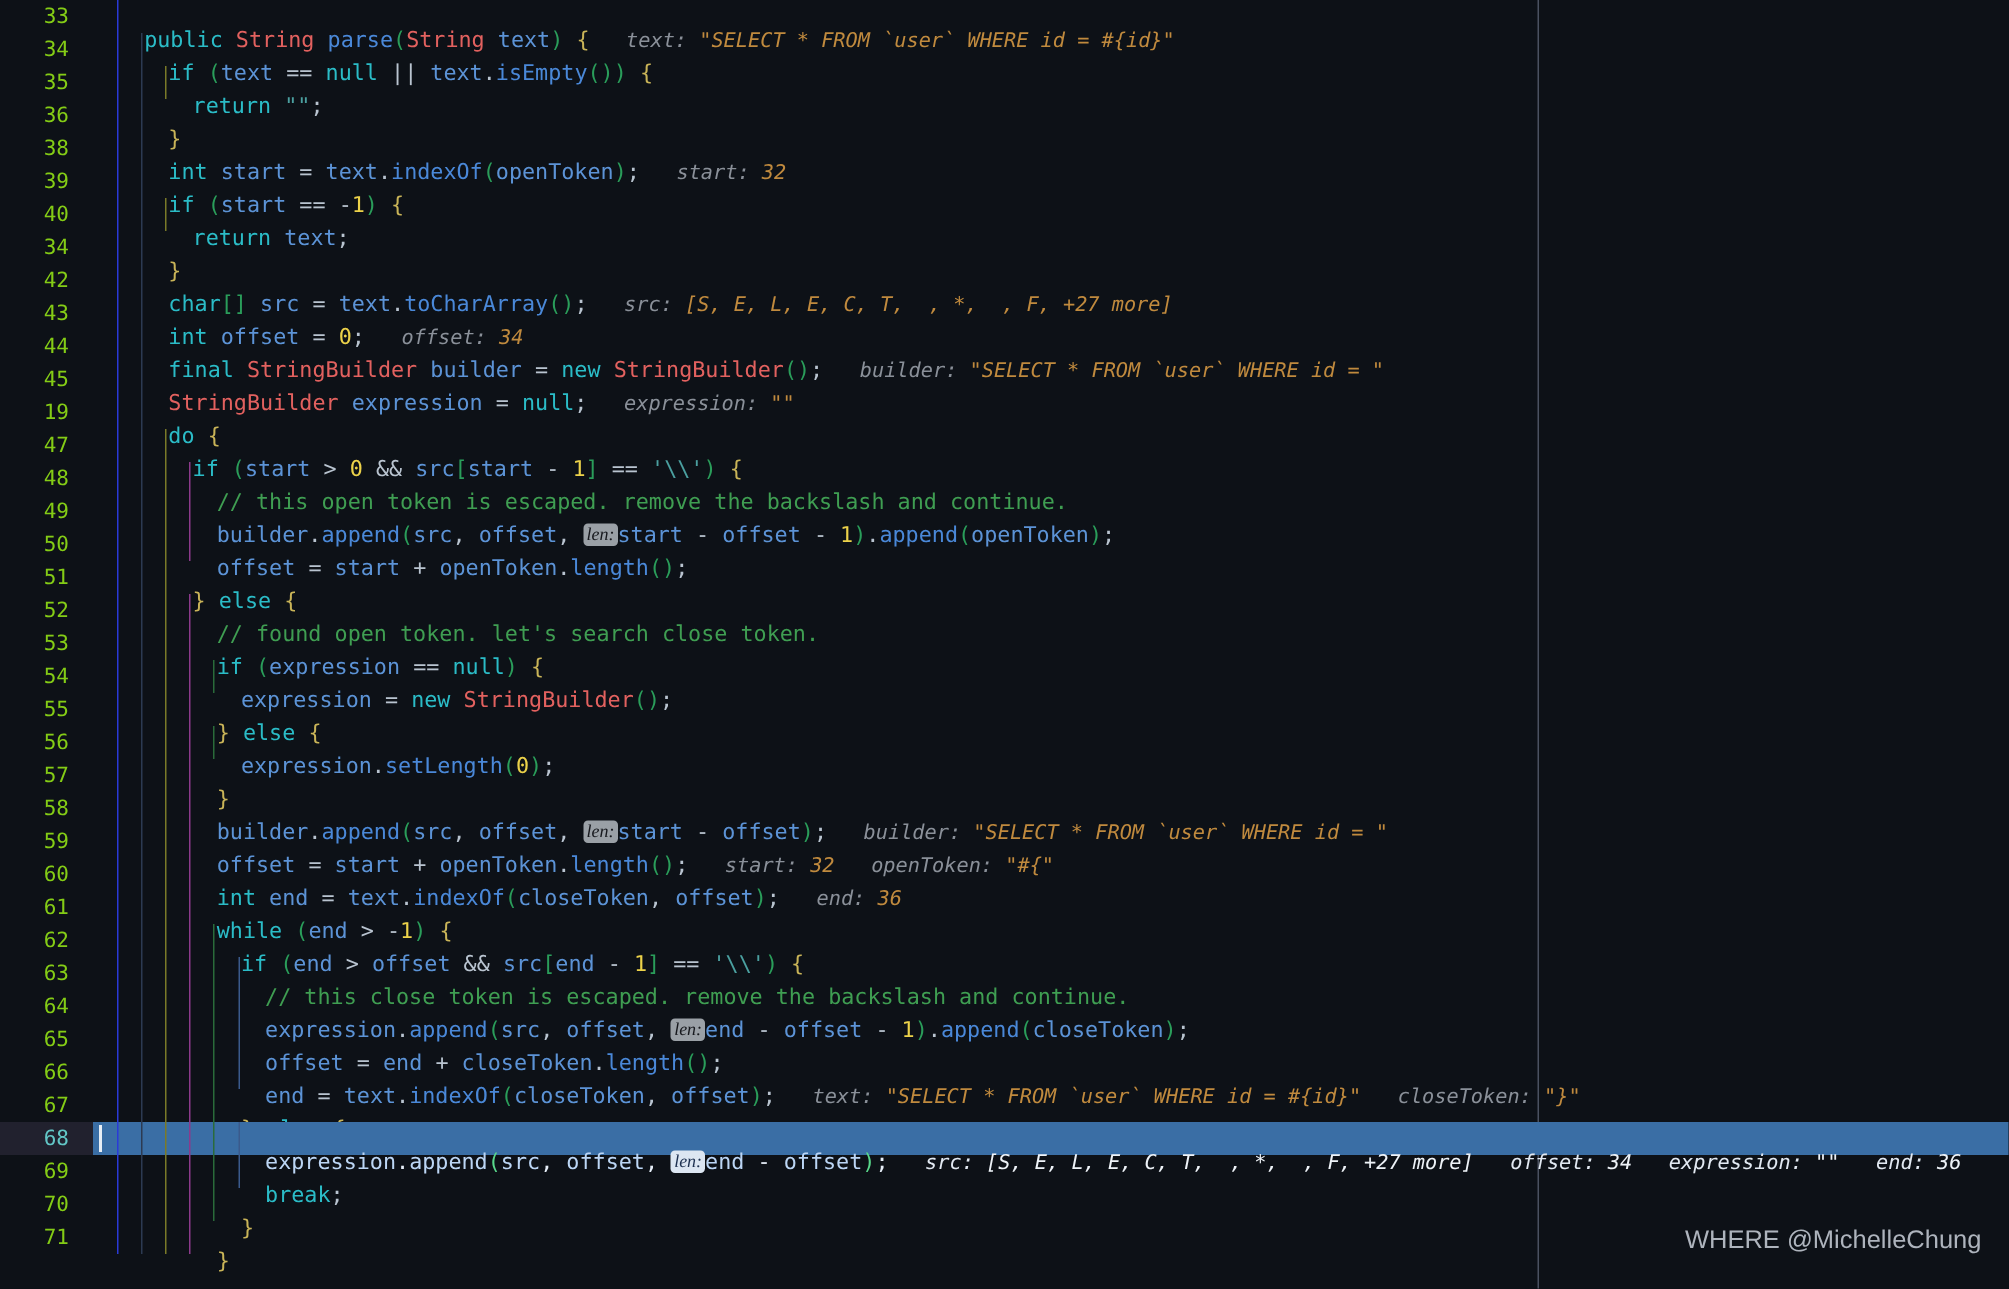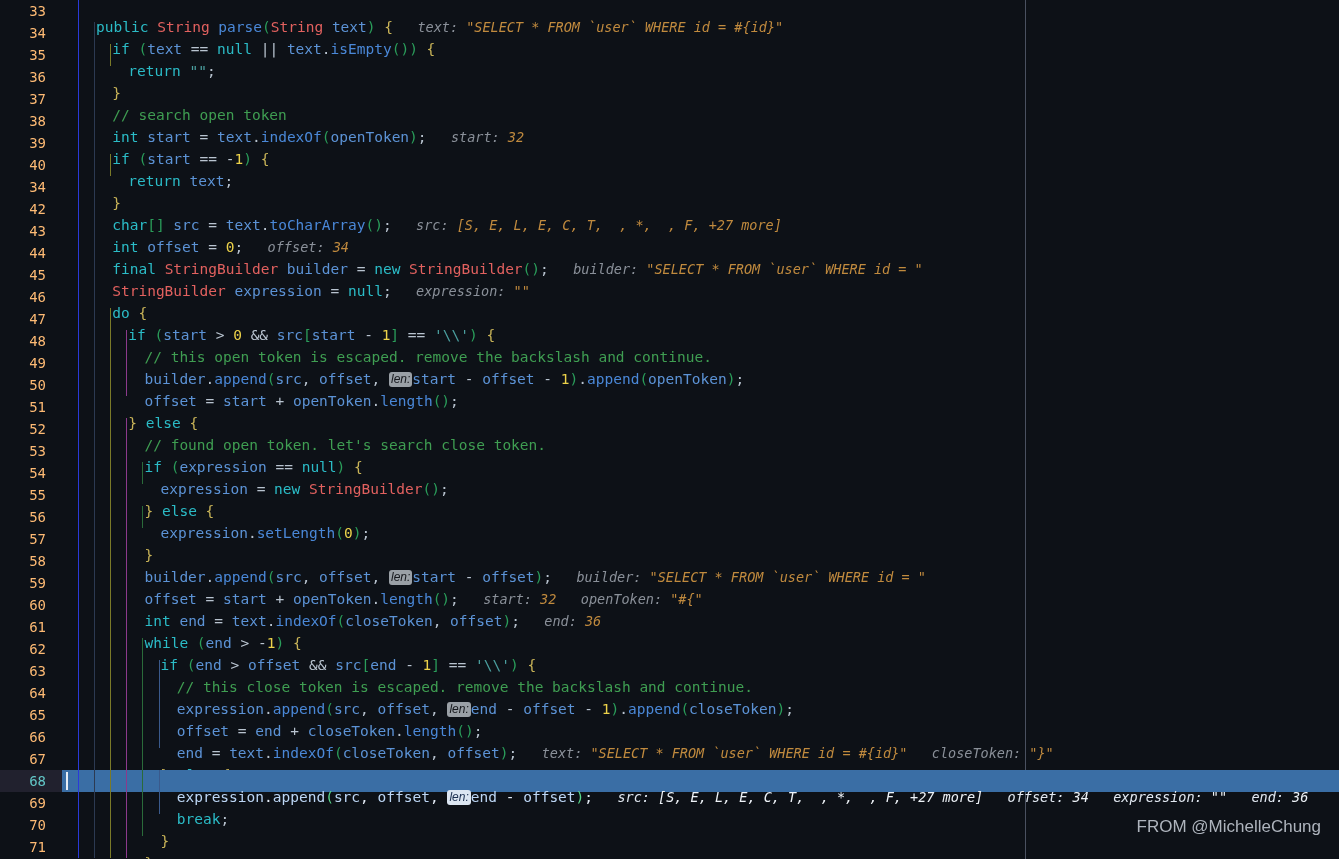--- a/index.html
+++ b/index.html
@@ -42,21 +42,21 @@
     background: #3a6ea5;
     z-index: 0;
   }
 
   .gutter {
     position: absolute;
     left: 0; top: 0;
     width: 62px; height: 22px;
     text-align: right;
     padding-right: 16px;
-    color: #fdba74;
+    color: #84cc16;
     font-size: 14px;
     line-height: 22px;
     font-family: "DejaVu Sans Mono", monospace;
     z-index: 2;
   }
   .row.current .gutter { color: #62c6c6; }
 
   .code {
     position: absolute;
     left: 80px; top: 16px;
@@ -114,21 +114,21 @@
   .hint {
     background: #9aa0a6;
     color: #16181d;
     font-size: 12px;
     font-style: italic;
     border-radius: 3px;
     padding: 0 2px;
     line-height: 15px;
     display: inline-block;
     vertical-align: 1px;
-    font-family: Liberation Sans, sans-serif;
+    font-family: Liberation Serif, serif;
   }
   .row.current .hint {
     background: #dce6f2;
     color: #1d3050;
   }
 
   
   .row.current .code .meth,
   .row.current .code .var { color: #bcd6f5; }
   .row.current .code .punc,
@@ -149,30 +149,29 @@
 </head>
 <body>
 
 <div id="editor">
   <div class="margin-guide"></div>
   <div id="rows">
       <div class="row"><div class="gutter">33</div><div class="guide" style="left: 78px; top: 0px; height: 22px; background: rgb(42, 58, 216);"></div><div class="code" style="left: 96.12px;"><span class="key">public</span><span class="op"> </span><span class="type">String</span><span class="op"> </span><span class="meth">parse</span><span class="paren">(</span><span class="type">String</span><span class="op"> </span><span class="var">text</span><span class="paren">)</span><span class="op"> </span><span class="brace">{</span><span class="dbg">   text: </span><span class="dbgv">"SELECT * FROM `user` WHERE id = #{id}"</span></div></div>
       <div class="row"><div class="gutter">34</div><div class="guide" style="left: 78px; top: 0px; height: 22px; background: rgb(42, 58, 216);"></div><div class="guide" style="left: 94.12px; top: 0px; height: 22px; background: rgb(44, 58, 82);"></div><div class="code" style="left: 112.24px;"><span class="key">if</span><span class="op"> </span><span class="paren">(</span><span class="var">text</span><span class="op"> </span><span class="op">=</span><span class="op">=</span><span class="op"> </span><span class="key">null</span><span class="op"> </span><span class="op">|</span><span class="op">|</span><span class="op"> </span><span class="var">text</span><span class="op">.</span><span class="meth">isEmpty</span><span class="paren">(</span><span class="paren">)</span><span class="paren">)</span><span class="op"> </span><span class="brace">{</span></div></div>
       <div class="row"><div class="gutter">35</div><div class="guide" style="left: 78px; top: 0px; height: 22px; background: rgb(42, 58, 216);"></div><div class="guide" style="left: 94.12px; top: 0px; height: 22px; background: rgb(44, 58, 82);"></div><div class="guide" style="left: 110.24px; top: 0px; height: 22px; background: rgb(122, 122, 40);"></div><div class="code" style="left: 128.36px;"><span class="key">return</span><span class="op"> </span><span class="str">""</span><span class="op">;</span></div></div>
       <div class="row"><div class="gutter">36</div><div class="guide" style="left: 78px; top: 0px; height: 22px; background: rgb(42, 58, 216);"></div><div class="guide" style="left: 94.12px; top: 0px; height: 22px; background: rgb(44, 58, 82);"></div><div class="code" style="left: 112.24px;"><span class="brace">}</span></div></div>
-      <div class="row"><div class="gutter">37</div><div class="guide" style="left: 78px; top: 0px; height: 22px; background: rgb(42, 58, 216);"></div><div class="guide" style="left: 94.12px; top: 0px; height: 22px; background: rgb(44, 58, 82);"></div><div class="code" style="left: 112.24px;"><span class="cmt">// search open token</span></div></div>
       <div class="row"><div class="gutter">38</div><div class="guide" style="left: 78px; top: 0px; height: 22px; background: rgb(42, 58, 216);"></div><div class="guide" style="left: 94.12px; top: 0px; height: 22px; background: rgb(44, 58, 82);"></div><div class="code" style="left: 112.24px;"><span class="key">int</span><span class="op"> </span><span class="var">start</span><span class="op"> </span><span class="op">=</span><span class="op"> </span><span class="var">text</span><span class="op">.</span><span class="meth">indexOf</span><span class="paren">(</span><span class="var">openToken</span><span class="paren">)</span><span class="op">;</span><span class="dbg">   start: </span><span class="dbgv">32</span></div></div>
       <div class="row"><div class="gutter">39</div><div class="guide" style="left: 78px; top: 0px; height: 22px; background: rgb(42, 58, 216);"></div><div class="guide" style="left: 94.12px; top: 0px; height: 22px; background: rgb(44, 58, 82);"></div><div class="code" style="left: 112.24px;"><span class="key">if</span><span class="op"> </span><span class="paren">(</span><span class="var">start</span><span class="op"> </span><span class="op">=</span><span class="op">=</span><span class="op"> </span><span class="op">-</span><span class="num">1</span><span class="paren">)</span><span class="op"> </span><span class="brace">{</span></div></div>
       <div class="row"><div class="gutter">40</div><div class="guide" style="left: 78px; top: 0px; height: 22px; background: rgb(42, 58, 216);"></div><div class="guide" style="left: 94.12px; top: 0px; height: 22px; background: rgb(44, 58, 82);"></div><div class="guide" style="left: 110.24px; top: 0px; height: 22px; background: rgb(122, 122, 40);"></div><div class="code" style="left: 128.36px;"><span class="key">return</span><span class="op"> </span><span class="var">text</span><span class="op">;</span></div></div>
       <div class="row"><div class="gutter">34</div><div class="guide" style="left: 78px; top: 0px; height: 22px; background: rgb(42, 58, 216);"></div><div class="guide" style="left: 94.12px; top: 0px; height: 22px; background: rgb(44, 58, 82);"></div><div class="code" style="left: 112.24px;"><span class="brace">}</span></div></div>
       <div class="row"><div class="gutter">42</div><div class="guide" style="left: 78px; top: 0px; height: 22px; background: rgb(42, 58, 216);"></div><div class="guide" style="left: 94.12px; top: 0px; height: 22px; background: rgb(44, 58, 82);"></div><div class="code" style="left: 112.24px;"><span class="key">char</span><span class="brack">[</span><span class="brack">]</span><span class="op"> </span><span class="var">src</span><span class="op"> </span><span class="op">=</span><span class="op"> </span><span class="var">text</span><span class="op">.</span><span class="meth">toCharArray</span><span class="paren">(</span><span class="paren">)</span><span class="op">;</span><span class="dbg">   src: </span><span class="dbgv">[S, E, L, E, C, T,  , *,  , F, +27 more]</span></div></div>
       <div class="row"><div class="gutter">43</div><div class="guide" style="left: 78px; top: 0px; height: 22px; background: rgb(42, 58, 216);"></div><div class="guide" style="left: 94.12px; top: 0px; height: 22px; background: rgb(44, 58, 82);"></div><div class="code" style="left: 112.24px;"><span class="key">int</span><span class="op"> </span><span class="var">offset</span><span class="op"> </span><span class="op">=</span><span class="op"> </span><span class="num">0</span><span class="op">;</span><span class="dbg">   offset: </span><span class="dbgv">34</span></div></div>
       <div class="row"><div class="gutter">44</div><div class="guide" style="left: 78px; top: 0px; height: 22px; background: rgb(42, 58, 216);"></div><div class="guide" style="left: 94.12px; top: 0px; height: 22px; background: rgb(44, 58, 82);"></div><div class="code" style="left: 112.24px;"><span class="key">final</span><span class="op"> </span><span class="type">StringBuilder</span><span class="op"> </span><span class="var">builder</span><span class="op"> </span><span class="op">=</span><span class="op"> </span><span class="key">new</span><span class="op"> </span><span class="type">StringBuilder</span><span class="paren">(</span><span class="paren">)</span><span class="op">;</span><span class="dbg">   builder: </span><span class="dbgv">"SELECT * FROM `user` WHERE id = "</span></div></div>
       <div class="row"><div class="gutter">45</div><div class="guide" style="left: 78px; top: 0px; height: 22px; background: rgb(42, 58, 216);"></div><div class="guide" style="left: 94.12px; top: 0px; height: 22px; background: rgb(44, 58, 82);"></div><div class="code" style="left: 112.24px;"><span class="type">StringBuilder</span><span class="op"> </span><span class="var">expression</span><span class="op"> </span><span class="op">=</span><span class="op"> </span><span class="key">null</span><span class="op">;</span><span class="dbg">   expression: </span><span class="dbgv">""</span></div></div>
-      <div class="row"><div class="gutter">46</div><div class="guide" style="left: 78px; top: 0px; height: 22px; background: rgb(42, 58, 216);"></div><div class="guide" style="left: 94.12px; top: 0px; height: 22px; background: rgb(44, 58, 82);"></div><div class="code" style="left: 112.24px;"><span class="key">do</span><span class="op"> </span><span class="brace">{</span></div></div>
+      <div class="row"><div class="gutter">19</div><div class="guide" style="left: 78px; top: 0px; height: 22px; background: rgb(42, 58, 216);"></div><div class="guide" style="left: 94.12px; top: 0px; height: 22px; background: rgb(44, 58, 82);"></div><div class="code" style="left: 112.24px;"><span class="key">do</span><span class="op"> </span><span class="brace">{</span></div></div>
       <div class="row"><div class="gutter">47</div><div class="guide" style="left: 78px; top: 0px; height: 22px; background: rgb(42, 58, 216);"></div><div class="guide" style="left: 94.12px; top: 0px; height: 22px; background: rgb(44, 58, 82);"></div><div class="guide" style="left: 110.24px; top: 0px; height: 22px; background: rgb(122, 122, 40);"></div><div class="code" style="left: 128.36px;"><span class="key">if</span><span class="op"> </span><span class="paren">(</span><span class="var">start</span><span class="op"> </span><span class="op">&gt;</span><span class="op"> </span><span class="num">0</span><span class="op"> </span><span class="op">&amp;</span><span class="op">&amp;</span><span class="op"> </span><span class="var">src</span><span class="brack">[</span><span class="var">start</span><span class="op"> </span><span class="op">-</span><span class="op"> </span><span class="num">1</span><span class="brack">]</span><span class="op"> </span><span class="op">=</span><span class="op">=</span><span class="op"> </span><span class="str">'\\'</span><span class="paren">)</span><span class="op"> </span><span class="brace">{</span></div></div>
       <div class="row"><div class="gutter">48</div><div class="guide" style="left: 78px; top: 0px; height: 22px; background: rgb(42, 58, 216);"></div><div class="guide" style="left: 94.12px; top: 0px; height: 22px; background: rgb(44, 58, 82);"></div><div class="guide" style="left: 110.24px; top: 0px; height: 22px; background: rgb(122, 122, 40);"></div><div class="guide" style="left: 126.36px; top: 0px; height: 22px; background: rgb(140, 58, 140);"></div><div class="code" style="left: 144.48px;"><span class="cmt">// this open token is escaped. remove the backslash and continue.</span></div></div>
       <div class="row"><div class="gutter">49</div><div class="guide" style="left: 78px; top: 0px; height: 22px; background: rgb(42, 58, 216);"></div><div class="guide" style="left: 94.12px; top: 0px; height: 22px; background: rgb(44, 58, 82);"></div><div class="guide" style="left: 110.24px; top: 0px; height: 22px; background: rgb(122, 122, 40);"></div><div class="guide" style="left: 126.36px; top: 0px; height: 22px; background: rgb(140, 58, 140);"></div><div class="code" style="left: 144.48px;"><span class="var">builder</span><span class="op">.</span><span class="meth">append</span><span class="paren">(</span><span class="var">src</span><span class="op">,</span><span class="op"> </span><span class="var">offset</span><span class="op">,</span><span class="op"> </span><span class="hint">len:</span><span class="var">start</span><span class="op"> </span><span class="op">-</span><span class="op"> </span><span class="var">offset</span><span class="op"> </span><span class="op">-</span><span class="op"> </span><span class="num">1</span><span class="paren">)</span><span class="op">.</span><span class="meth">append</span><span class="paren">(</span><span class="var">openToken</span><span class="paren">)</span><span class="op">;</span></div></div>
       <div class="row"><div class="gutter">50</div><div class="guide" style="left: 78px; top: 0px; height: 22px; background: rgb(42, 58, 216);"></div><div class="guide" style="left: 94.12px; top: 0px; height: 22px; background: rgb(44, 58, 82);"></div><div class="guide" style="left: 110.24px; top: 0px; height: 22px; background: rgb(122, 122, 40);"></div><div class="guide" style="left: 126.36px; top: 0px; height: 22px; background: rgb(140, 58, 140);"></div><div class="code" style="left: 144.48px;"><span class="var">offset</span><span class="op"> </span><span class="op">=</span><span class="op"> </span><span class="var">start</span><span class="op"> </span><span class="op">+</span><span class="op"> </span><span class="var">openToken</span><span class="op">.</span><span class="meth">length</span><span class="paren">(</span><span class="paren">)</span><span class="op">;</span></div></div>
       <div class="row"><div class="gutter">51</div><div class="guide" style="left: 78px; top: 0px; height: 22px; background: rgb(42, 58, 216);"></div><div class="guide" style="left: 94.12px; top: 0px; height: 22px; background: rgb(44, 58, 82);"></div><div class="guide" style="left: 110.24px; top: 0px; height: 22px; background: rgb(122, 122, 40);"></div><div class="code" style="left: 128.36px;"><span class="brace">}</span><span class="op"> </span><span class="key">else</span><span class="op"> </span><span class="brace">{</span></div></div>
       <div class="row"><div class="gutter">52</div><div class="guide" style="left: 78px; top: 0px; height: 22px; background: rgb(42, 58, 216);"></div><div class="guide" style="left: 94.12px; top: 0px; height: 22px; background: rgb(44, 58, 82);"></div><div class="guide" style="left: 110.24px; top: 0px; height: 22px; background: rgb(122, 122, 40);"></div><div class="guide" style="left: 126.36px; top: 0px; height: 22px; background: rgb(140, 58, 140);"></div><div class="code" style="left: 144.48px;"><span class="cmt">// found open token. let's search close token.</span></div></div>
       <div class="row"><div class="gutter">53</div><div class="guide" style="left: 78px; top: 0px; height: 22px; background: rgb(42, 58, 216);"></div><div class="guide" style="left: 94.12px; top: 0px; height: 22px; background: rgb(44, 58, 82);"></div><div class="guide" style="left: 110.24px; top: 0px; height: 22px; background: rgb(122, 122, 40);"></div><div class="guide" style="left: 126.36px; top: 0px; height: 22px; background: rgb(140, 58, 140);"></div><div class="code" style="left: 144.48px;"><span class="key">if</span><span class="op"> </span><span class="paren">(</span><span class="var">expression</span><span class="op"> </span><span class="op">=</span><span class="op">=</span><span class="op"> </span><span class="key">null</span><span class="paren">)</span><span class="op"> </span><span class="brace">{</span></div></div>
       <div class="row"><div class="gutter">54</div><div class="guide" style="left: 78px; top: 0px; height: 22px; background: rgb(42, 58, 216);"></div><div class="guide" style="left: 94.12px; top: 0px; height: 22px; background: rgb(44, 58, 82);"></div><div class="guide" style="left: 110.24px; top: 0px; height: 22px; background: rgb(122, 122, 40);"></div><div class="guide" style="left: 126.36px; top: 0px; height: 22px; background: rgb(140, 58, 140);"></div><div class="guide" style="left: 142.48px; top: 0px; height: 22px; background: rgb(42, 107, 58);"></div><div class="code" style="left: 160.6px;"><span class="var">expression</span><span class="op"> </span><span class="op">=</span><span class="op"> </span><span class="key">new</span><span class="op"> </span><span class="type">StringBuilder</span><span class="paren">(</span><span class="paren">)</span><span class="op">;</span></div></div>
       <div class="row"><div class="gutter">55</div><div class="guide" style="left: 78px; top: 0px; height: 22px; background: rgb(42, 58, 216);"></div><div class="guide" style="left: 94.12px; top: 0px; height: 22px; background: rgb(44, 58, 82);"></div><div class="guide" style="left: 110.24px; top: 0px; height: 22px; background: rgb(122, 122, 40);"></div><div class="guide" style="left: 126.36px; top: 0px; height: 22px; background: rgb(140, 58, 140);"></div><div class="code" style="left: 144.48px;"><span class="brace">}</span><span class="op"> </span><span class="key">else</span><span class="op"> </span><span class="brace">{</span></div></div>
       <div class="row"><div class="gutter">56</div><div class="guide" style="left: 78px; top: 0px; height: 22px; background: rgb(42, 58, 216);"></div><div class="guide" style="left: 94.12px; top: 0px; height: 22px; background: rgb(44, 58, 82);"></div><div class="guide" style="left: 110.24px; top: 0px; height: 22px; background: rgb(122, 122, 40);"></div><div class="guide" style="left: 126.36px; top: 0px; height: 22px; background: rgb(140, 58, 140);"></div><div class="guide" style="left: 142.48px; top: 0px; height: 22px; background: rgb(42, 107, 58);"></div><div class="code" style="left: 160.6px;"><span class="var">expression</span><span class="op">.</span><span class="meth">setLength</span><span class="paren">(</span><span class="num">0</span><span class="paren">)</span><span class="op">;</span></div></div>
@@ -185,14 +184,14 @@
       <div class="row"><div class="gutter">63</div><div class="guide" style="left: 78px; top: 0px; height: 22px; background: rgb(42, 58, 216);"></div><div class="guide" style="left: 94.12px; top: 0px; height: 22px; background: rgb(44, 58, 82);"></div><div class="guide" style="left: 110.24px; top: 0px; height: 22px; background: rgb(122, 122, 40);"></div><div class="guide" style="left: 126.36px; top: 0px; height: 22px; background: rgb(140, 58, 140);"></div><div class="guide" style="left: 142.48px; top: 0px; height: 22px; background: rgb(42, 107, 58);"></div><div class="guide" style="left: 158.6px; top: 0px; height: 22px; background: rgb(58, 90, 140);"></div><div class="code" style="left: 176.72px;"><span class="cmt">// this close token is escaped. remove the backslash and continue.</span></div></div>
       <div class="row"><div class="gutter">64</div><div class="guide" style="left: 78px; top: 0px; height: 22px; background: rgb(42, 58, 216);"></div><div class="guide" style="left: 94.12px; top: 0px; height: 22px; background: rgb(44, 58, 82);"></div><div class="guide" style="left: 110.24px; top: 0px; height: 22px; background: rgb(122, 122, 40);"></div><div class="guide" style="left: 126.36px; top: 0px; height: 22px; background: rgb(140, 58, 140);"></div><div class="guide" style="left: 142.48px; top: 0px; height: 22px; background: rgb(42, 107, 58);"></div><div class="guide" style="left: 158.6px; top: 0px; height: 22px; background: rgb(58, 90, 140);"></div><div class="code" style="left: 176.72px;"><span class="var">expression</span><span class="op">.</span><span class="meth">append</span><span class="paren">(</span><span class="var">src</span><span class="op">,</span><span class="op"> </span><span class="var">offset</span><span class="op">,</span><span class="op"> </span><span class="hint">len:</span><span class="var">end</span><span class="op"> </span><span class="op">-</span><span class="op"> </span><span class="var">offset</span><span class="op"> </span><span class="op">-</span><span class="op"> </span><span class="num">1</span><span class="paren">)</span><span class="op">.</span><span class="meth">append</span><span class="paren">(</span><span class="var">closeToken</span><span class="paren">)</span><span class="op">;</span></div></div>
       <div class="row"><div class="gutter">65</div><div class="guide" style="left: 78px; top: 0px; height: 22px; background: rgb(42, 58, 216);"></div><div class="guide" style="left: 94.12px; top: 0px; height: 22px; background: rgb(44, 58, 82);"></div><div class="guide" style="left: 110.24px; top: 0px; height: 22px; background: rgb(122, 122, 40);"></div><div class="guide" style="left: 126.36px; top: 0px; height: 22px; background: rgb(140, 58, 140);"></div><div class="guide" style="left: 142.48px; top: 0px; height: 22px; background: rgb(42, 107, 58);"></div><div class="guide" style="left: 158.6px; top: 0px; height: 22px; background: rgb(58, 90, 140);"></div><div class="code" style="left: 176.72px;"><span class="var">offset</span><span class="op"> </span><span class="op">=</span><span class="op"> </span><span class="var">end</span><span class="op"> </span><span class="op">+</span><span class="op"> </span><span class="var">closeToken</span><span class="op">.</span><span class="meth">length</span><span class="paren">(</span><span class="paren">)</span><span class="op">;</span></div></div>
       <div class="row"><div class="gutter">66</div><div class="guide" style="left: 78px; top: 0px; height: 22px; background: rgb(42, 58, 216);"></div><div class="guide" style="left: 94.12px; top: 0px; height: 22px; background: rgb(44, 58, 82);"></div><div class="guide" style="left: 110.24px; top: 0px; height: 22px; background: rgb(122, 122, 40);"></div><div class="guide" style="left: 126.36px; top: 0px; height: 22px; background: rgb(140, 58, 140);"></div><div class="guide" style="left: 142.48px; top: 0px; height: 22px; background: rgb(42, 107, 58);"></div><div class="guide" style="left: 158.6px; top: 0px; height: 22px; background: rgb(58, 90, 140);"></div><div class="code" style="left: 176.72px;"><span class="var">end</span><span class="op"> </span><span class="op">=</span><span class="op"> </span><span class="var">text</span><span class="op">.</span><span class="meth">indexOf</span><span class="paren">(</span><span class="var">closeToken</span><span class="op">,</span><span class="op"> </span><span class="var">offset</span><span class="paren">)</span><span class="op">;</span><span class="dbg">   text: </span><span class="dbgv">"SELECT * FROM `user` WHERE id = #{id}"</span><span class="dbg">   closeToken: </span><span class="dbgv">"}"</span></div></div>
       <div class="row"><div class="gutter">67</div><div class="guide" style="left: 78px; top: 0px; height: 22px; background: rgb(42, 58, 216);"></div><div class="guide" style="left: 94.12px; top: 0px; height: 22px; background: rgb(44, 58, 82);"></div><div class="guide" style="left: 110.24px; top: 0px; height: 22px; background: rgb(122, 122, 40);"></div><div class="guide" style="left: 126.36px; top: 0px; height: 22px; background: rgb(140, 58, 140);"></div><div class="guide" style="left: 142.48px; top: 0px; height: 22px; background: rgb(42, 107, 58);"></div><div class="code" style="left: 160.6px;"><span class="brace">}</span><span class="op"> </span><span class="key">else</span><span class="op"> </span><span class="brace">{</span></div></div>
       <div class="row current"><div class="code-bg"></div><div class="gutter">68</div><div class="guide" style="left: 78px; top: 0px; height: 22px; background: rgb(42, 58, 216);"></div><div class="guide" style="left: 94.12px; top: 0px; height: 22px; background: rgb(44, 58, 82);"></div><div class="guide" style="left: 110.24px; top: 0px; height: 22px; background: rgb(122, 122, 40);"></div><div class="guide" style="left: 126.36px; top: 0px; height: 22px; background: rgb(140, 58, 140);"></div><div class="guide" style="left: 142.48px; top: 0px; height: 22px; background: rgb(42, 107, 58);"></div><div class="guide" style="left: 158.6px; top: 0px; height: 22px; background: rgb(58, 90, 140);"></div><div class="code" style="left: 176.72px;"><span class="var">expression</span><span class="op">.</span><span class="meth">append</span><span class="paren">(</span><span class="var">src</span><span class="op">,</span><span class="op"> </span><span class="var">offset</span><span class="op">,</span><span class="op"> </span><span class="hint">len:</span><span class="var">end</span><span class="op"> </span><span class="op">-</span><span class="op"> </span><span class="var">offset</span><span class="paren">)</span><span class="op">;</span><span class="dbg">   src: </span><span class="dbgv">[S, E, L, E, C, T,  , *,  , F, +27 more]</span><span class="dbg">   offset: </span><span class="dbgv">34</span><span class="dbg">   expression: </span><span class="dbgv">""</span><span class="dbg">   end: </span><span class="dbgv">36</span></div><div class="caret"></div></div>
       <div class="row"><div class="gutter">69</div><div class="guide" style="left: 78px; top: 0px; height: 22px; background: rgb(42, 58, 216);"></div><div class="guide" style="left: 94.12px; top: 0px; height: 22px; background: rgb(44, 58, 82);"></div><div class="guide" style="left: 110.24px; top: 0px; height: 22px; background: rgb(122, 122, 40);"></div><div class="guide" style="left: 126.36px; top: 0px; height: 22px; background: rgb(140, 58, 140);"></div><div class="guide" style="left: 142.48px; top: 0px; height: 22px; background: rgb(42, 107, 58);"></div><div class="guide" style="left: 158.6px; top: 0px; height: 22px; background: rgb(58, 90, 140);"></div><div class="code" style="left: 176.72px;"><span class="key">break</span><span class="op">;</span></div></div>
       <div class="row"><div class="gutter">70</div><div class="guide" style="left: 78px; top: 0px; height: 22px; background: rgb(42, 58, 216);"></div><div class="guide" style="left: 94.12px; top: 0px; height: 22px; background: rgb(44, 58, 82);"></div><div class="guide" style="left: 110.24px; top: 0px; height: 22px; background: rgb(122, 122, 40);"></div><div class="guide" style="left: 126.36px; top: 0px; height: 22px; background: rgb(140, 58, 140);"></div><div class="guide" style="left: 142.48px; top: 0px; height: 22px; background: rgb(42, 107, 58);"></div><div class="code" style="left: 160.6px;"><span class="brace">}</span></div></div>
       <div class="row"><div class="gutter">71</div><div class="guide" style="left: 78px; top: 0px; height: 22px; background: rgb(42, 58, 216);"></div><div class="guide" style="left: 94.12px; top: 0px; height: 22px; background: rgb(44, 58, 82);"></div><div class="guide" style="left: 110.24px; top: 0px; height: 22px; background: rgb(122, 122, 40);"></div><div class="guide" style="left: 126.36px; top: 0px; height: 22px; background: rgb(140, 58, 140);"></div><div class="code" style="left: 144.48px;"><span class="brace">}</span></div></div>
     </div>
-  <div class="watermark">FROM @MichelleChung</div>
+  <div class="watermark">WHERE @MichelleChung</div>
 </div>
 
 </body></html>

